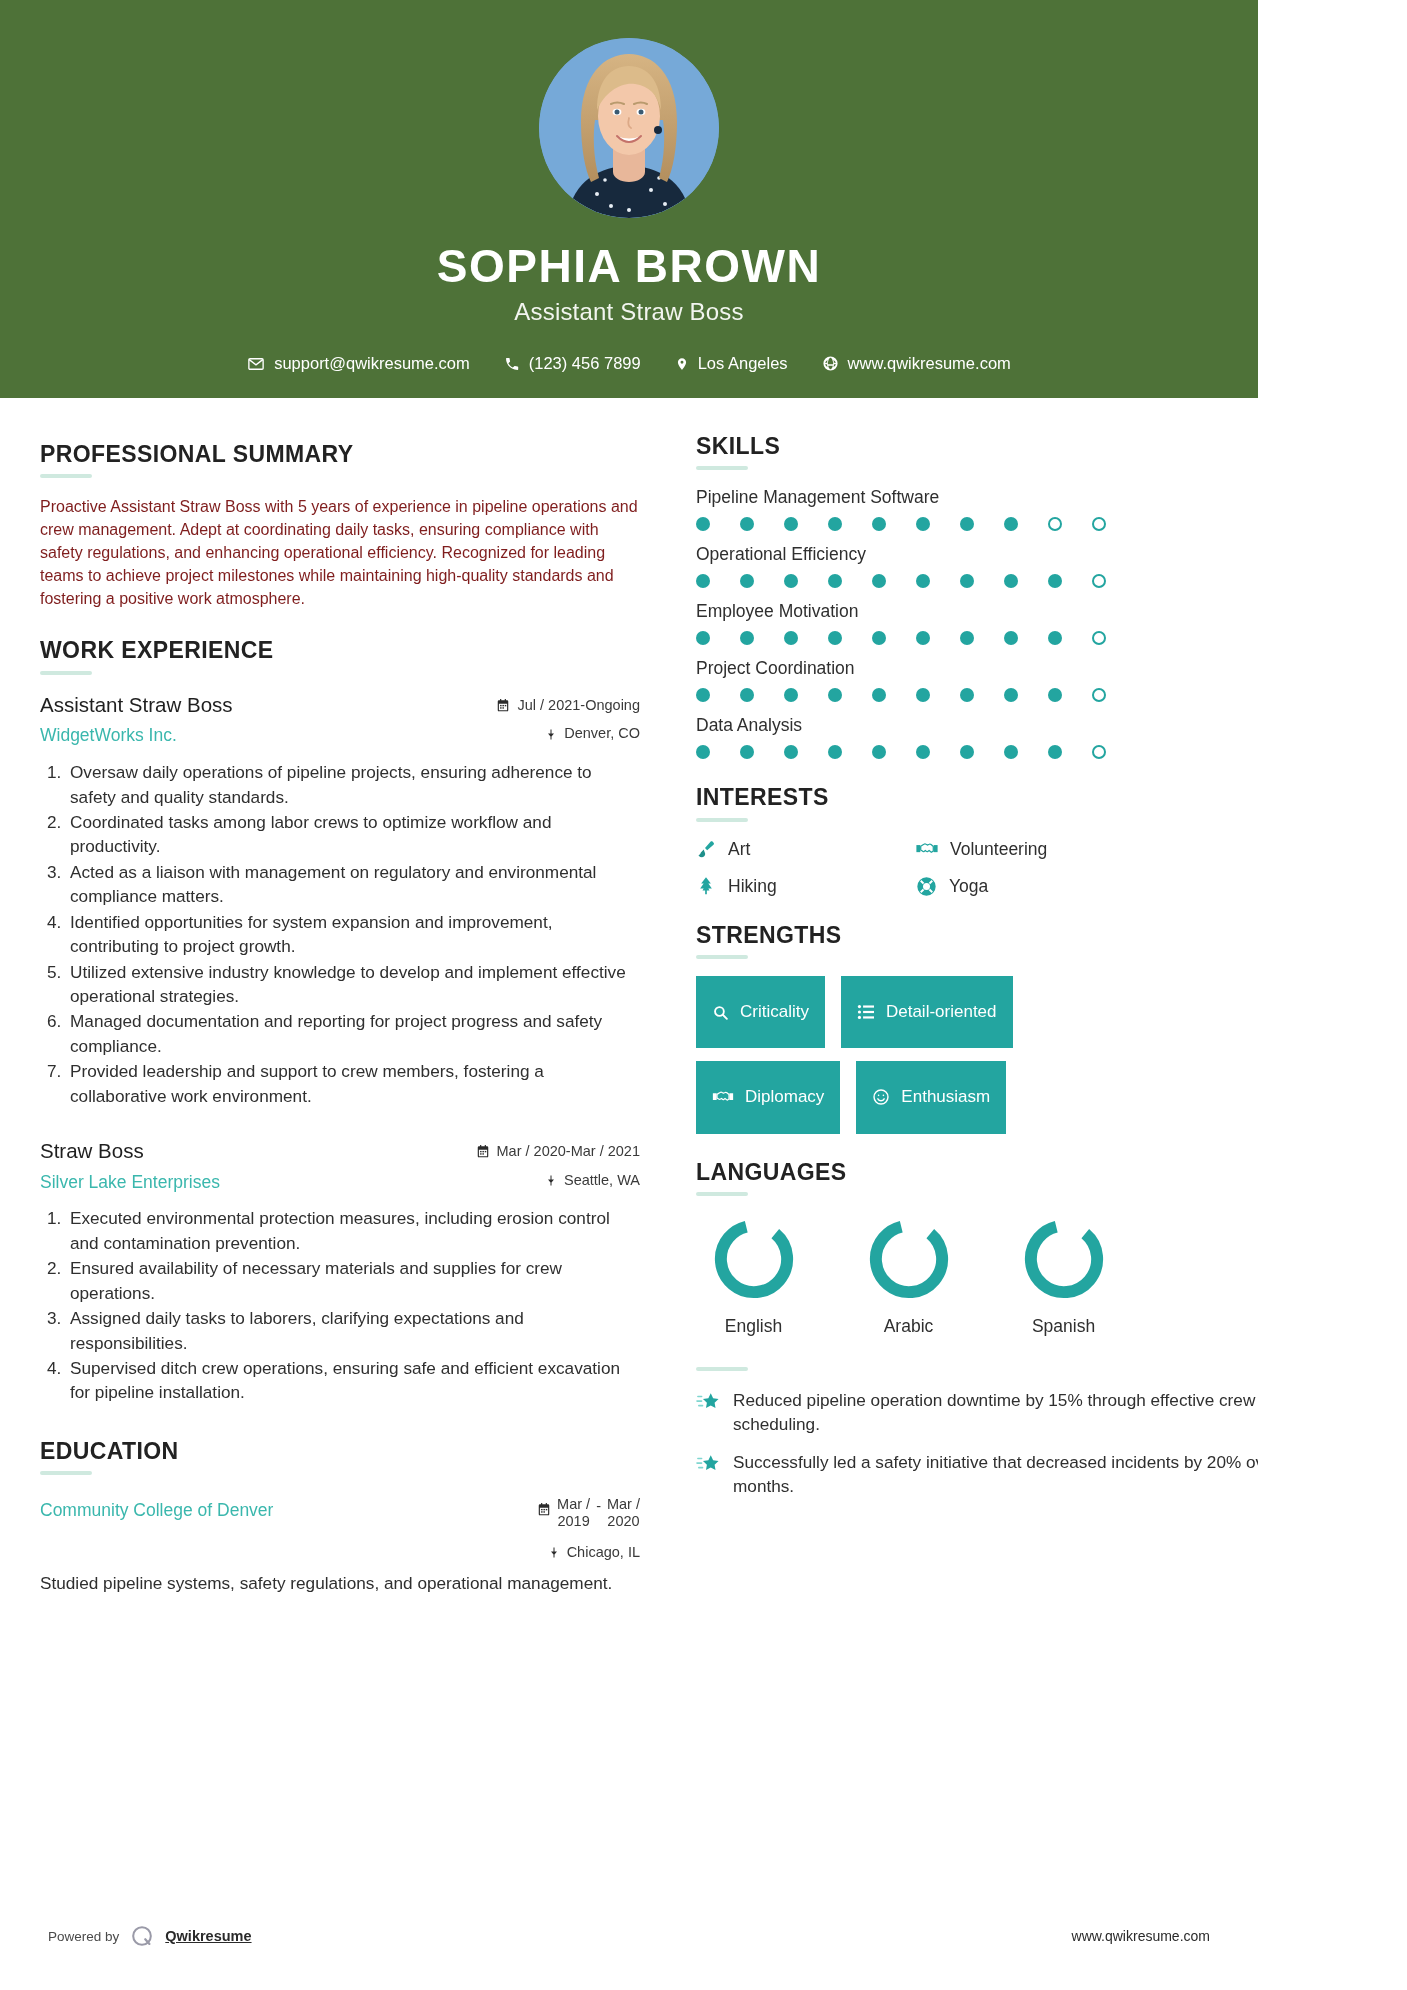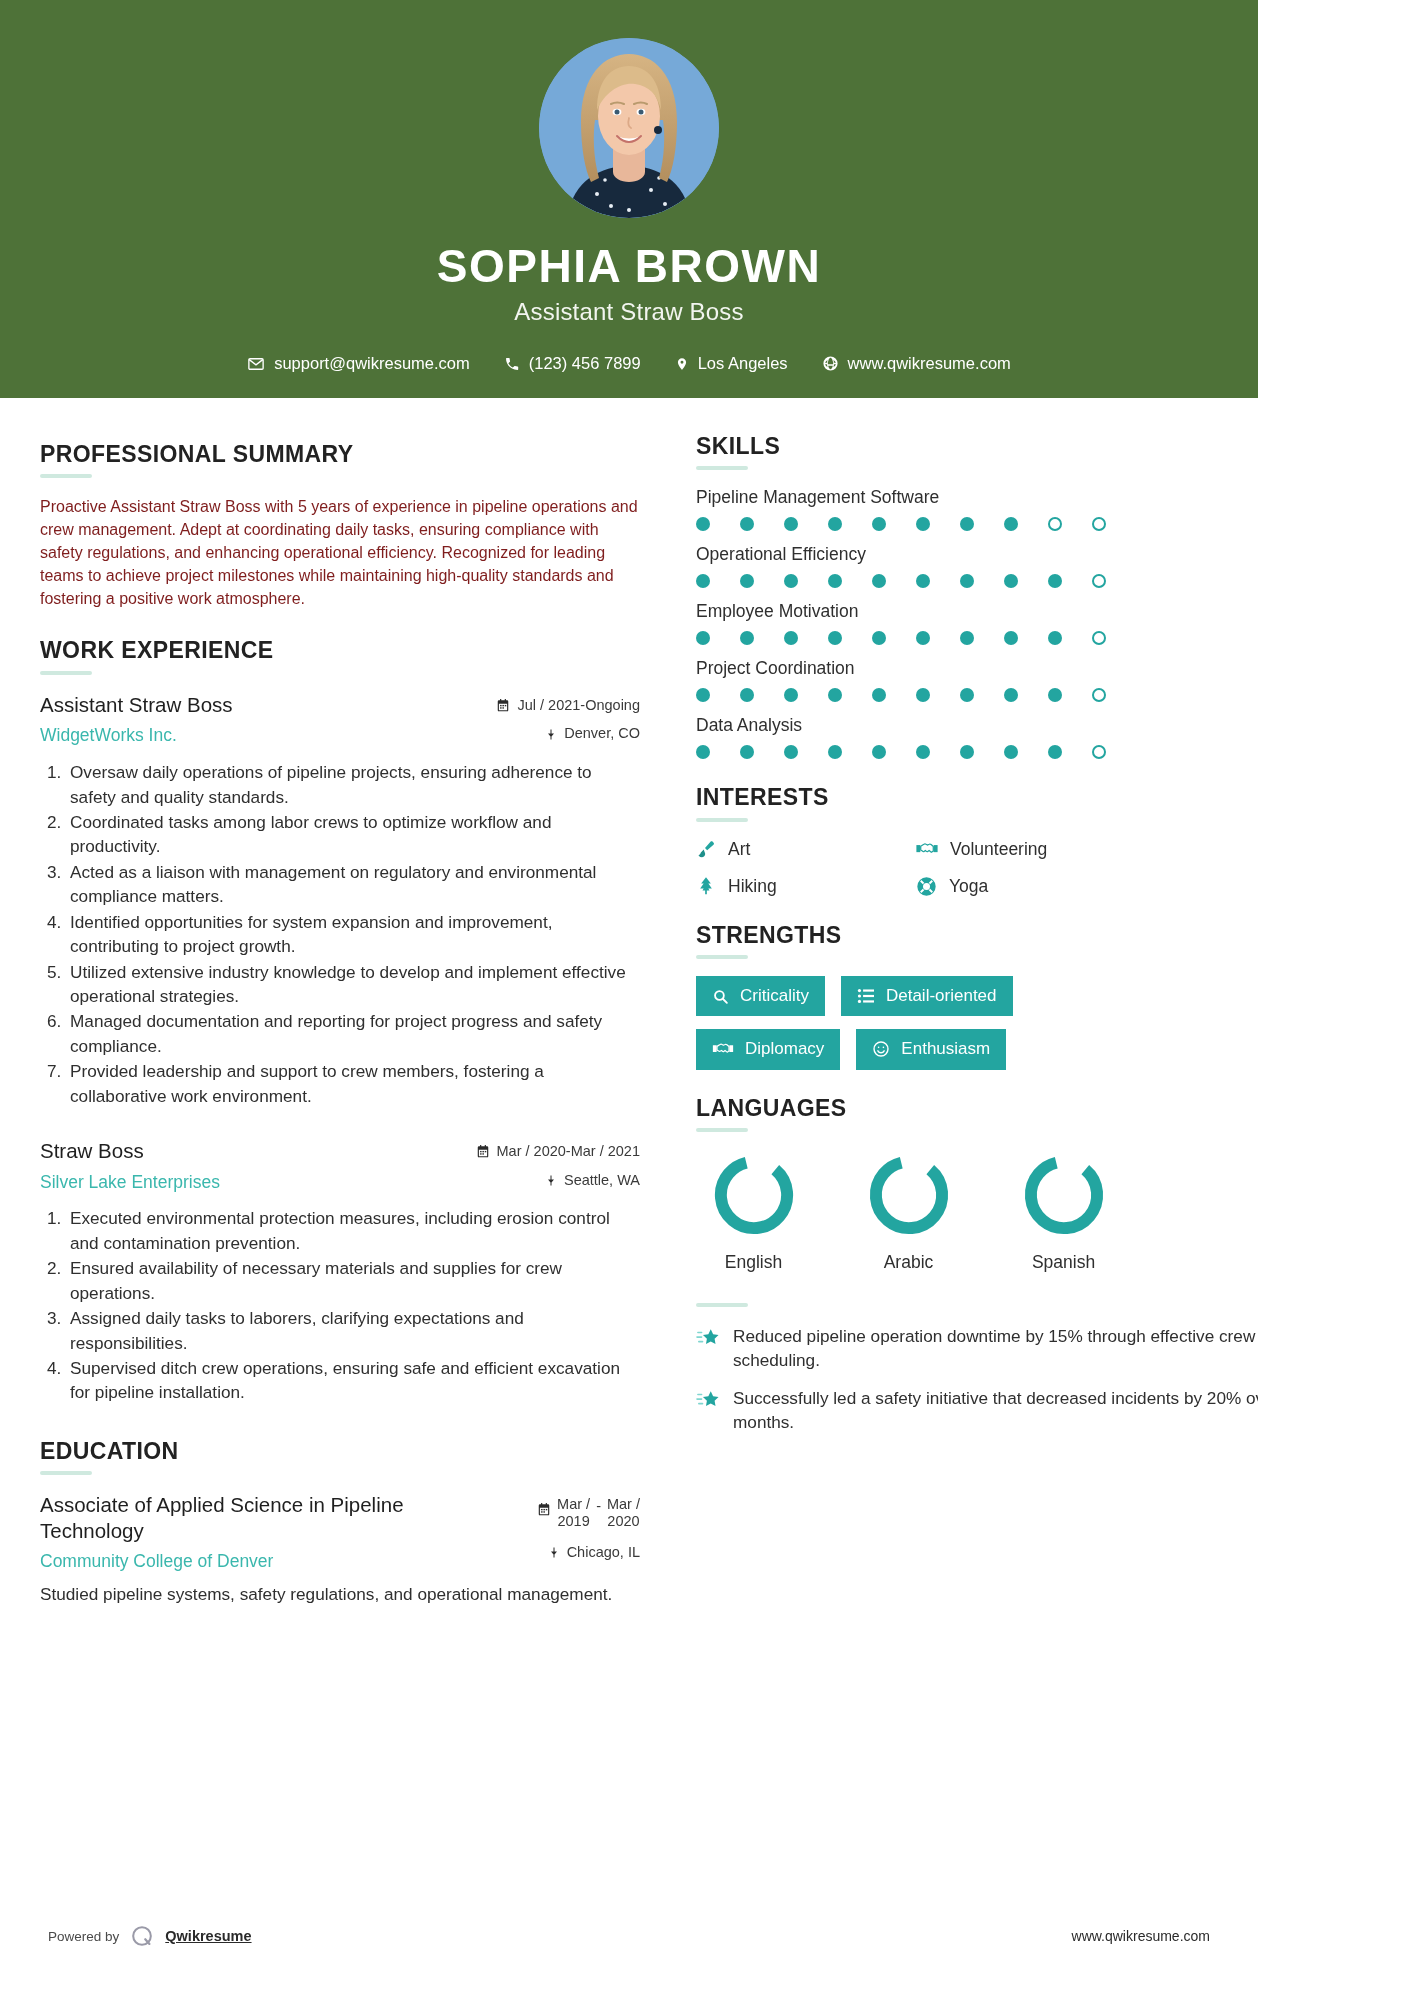--- a/index.html
+++ b/index.html
@@ -217,21 +217,21 @@
     gap: 13px 16px;
     max-width: 440px;
   }
   .strength-chip {
     display: inline-flex;
     align-items: center;
     gap: 11px;
     background: #23a5a0;
     color: #ffffff;
     font-size: 17px;
-    padding: 10px 16px;
+    padding: 26px 16px;
     line-height: 1.2;
   }
   .strength-chip svg { display:block; flex:0 0 auto; }
 
   
   .langs {
     display: flex;
     gap: 40px;
     margin-top: 10px;
   }
@@ -485,21 +485,20 @@
         </div>
       </div>
 
       <div class="sec" style="margin-top:34px;">
         <div class="sec-title">EDUCATION</div>
         <div class="sec-rule"></div>
 
         <div class="entry">
           <div class="entry-top">
             <div class="entry-left" style="max-width:420px;">
-              <div class="entry-role">Associate of Applied Science in Pipeline Technology</div>
               <div class="entry-org">Community College of Denver</div>
             </div>
             <div class="entry-meta">
               <div class="meta-edu-dates">
                 <span style="padding-top:6px;">
                   <svg width="14" height="15" viewBox="0 0 24 24" fill="#2b2b2b">
                     <path d="M7 1v2H5a2 2 0 0 0-2 2v15a2 2 0 0 0 2 2h14a2 2 0 0 0 2-2V5a2 2 0 0 0-2-2h-2V1h-2v2H9V1H7zm12 8v11H5V9h14z"></path>
                     <rect x="7" y="11" width="2.6" height="2.4"></rect>
                     <rect x="11" y="11" width="2.6" height="2.4"></rect>
                     <rect x="15" y="11" width="2.6" height="2.4"></rect>

